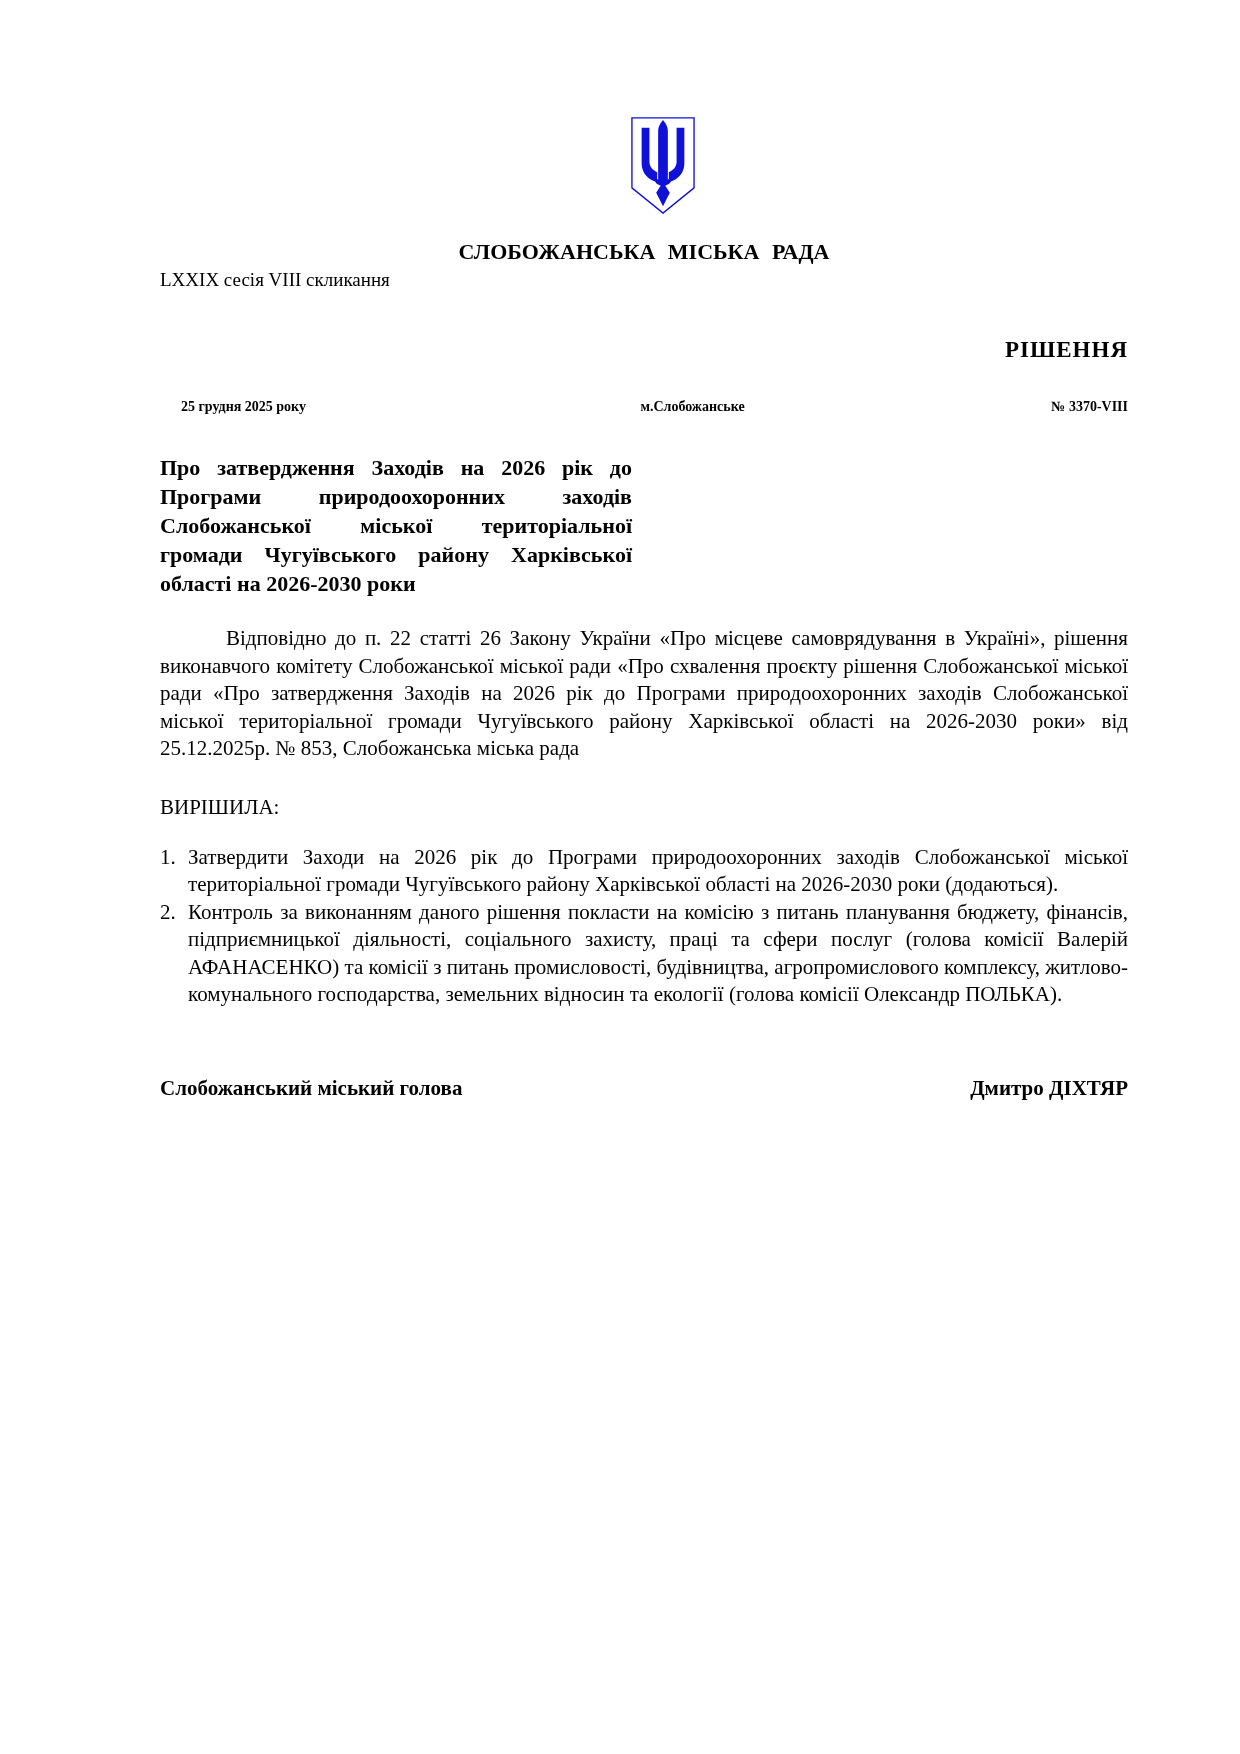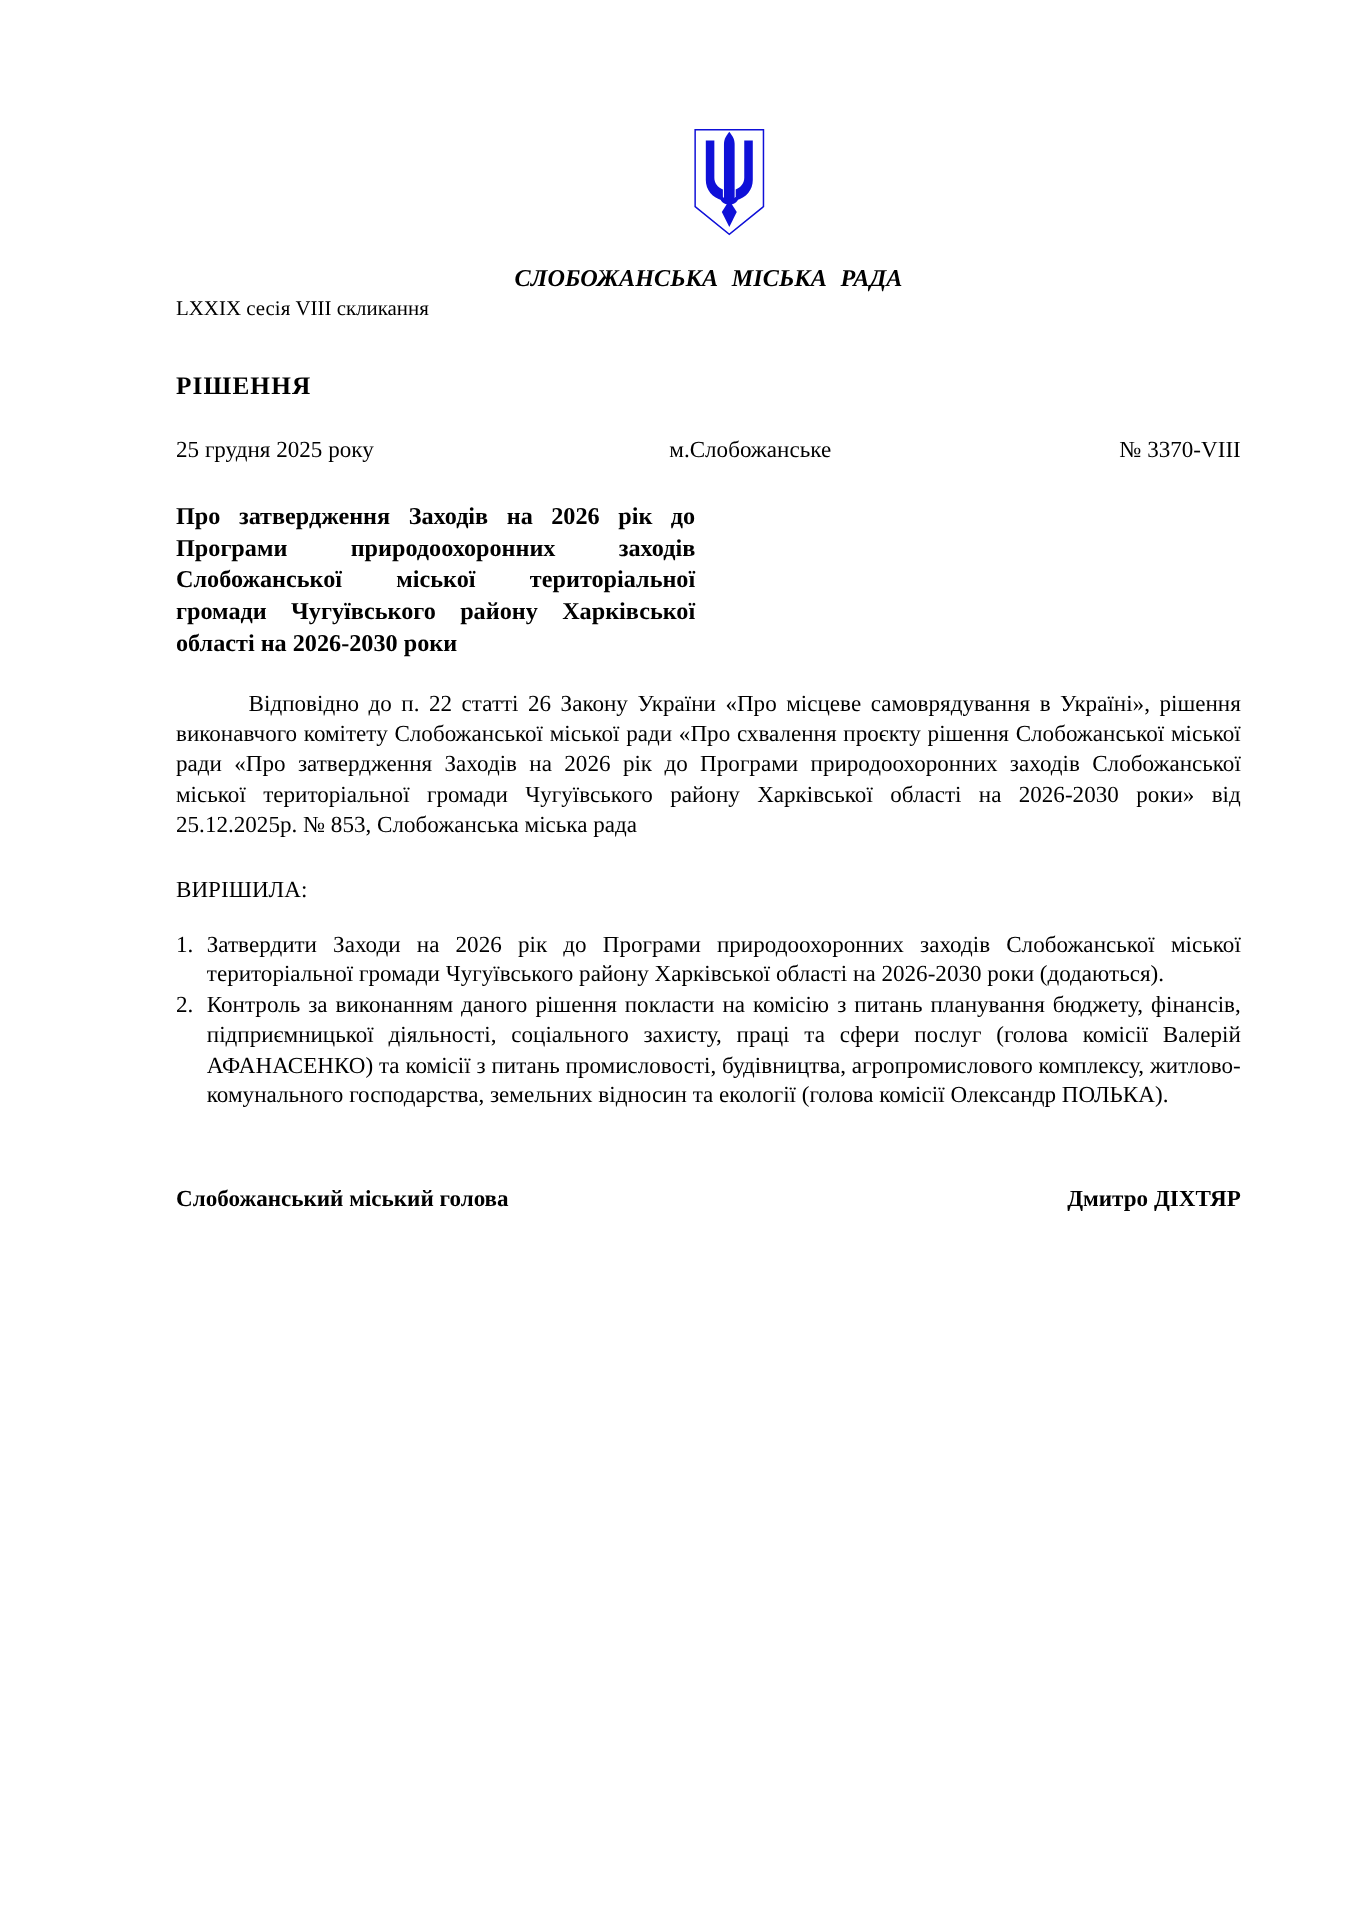--- a/index.html
+++ b/index.html
@@ -27,49 +27,49 @@
   }
   .emblem-wrap svg { display: inline-block; }
 
   .org-line1 {
     margin-top: 18px;
     text-align: center;
     font-size: 22px;
     font-weight: 700;
     line-height: 29px;
     word-spacing: 7px;
-    font-style: italic;
   }
   .org-line2 {
     text-align: center;
     font-size: 22px;
     font-weight: 700;
     line-height: 29px;
   }
   .session-line {
     text-align: left;
     font-size: 19px;
     font-weight: 400;
     line-height: 27px;
   }
   .doc-type {
     margin-top: 44px;
-    text-align: left;
+    text-align: right;
     font-size: 23px;
     font-weight: 700;
     letter-spacing: 1px;
     line-height: 26px;
   }
   .meta-row {
     margin-top: 31px;
     display: grid;
     grid-template-columns: 1fr auto 1fr;
-    font-size: 21px;
-    font-weight: 400;
+    font-size: 14px;
+    font-weight: 700;
     line-height: 26px;
+    margin-left: 21px;
   }
   .meta-row .meta-date  { text-align: left; }
   .meta-row .meta-place { text-align: left; transform: translateX(38px); }
   .meta-row .meta-num   { text-align: right; }
 
   .subject {
     margin-top: 33px;
     width: 472px;
     font-size: 22px;
     font-weight: 700;

